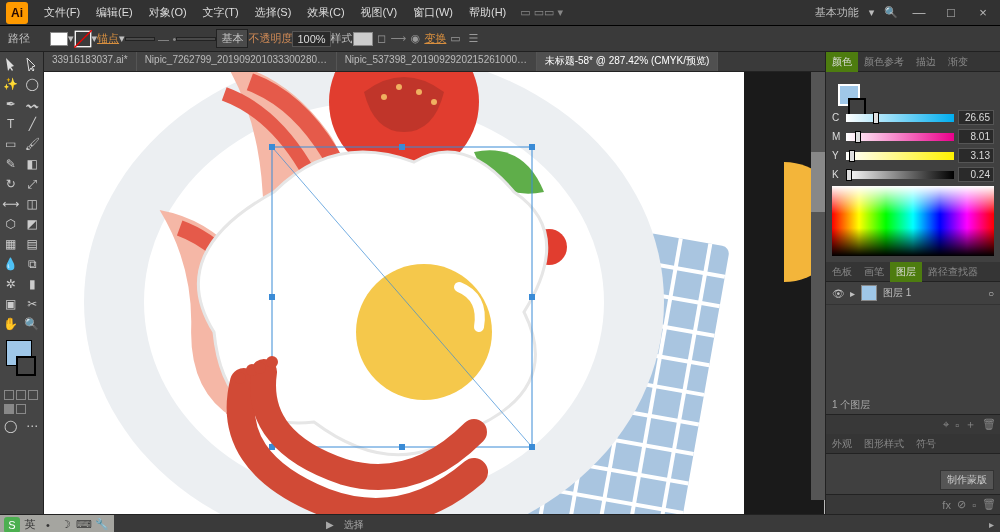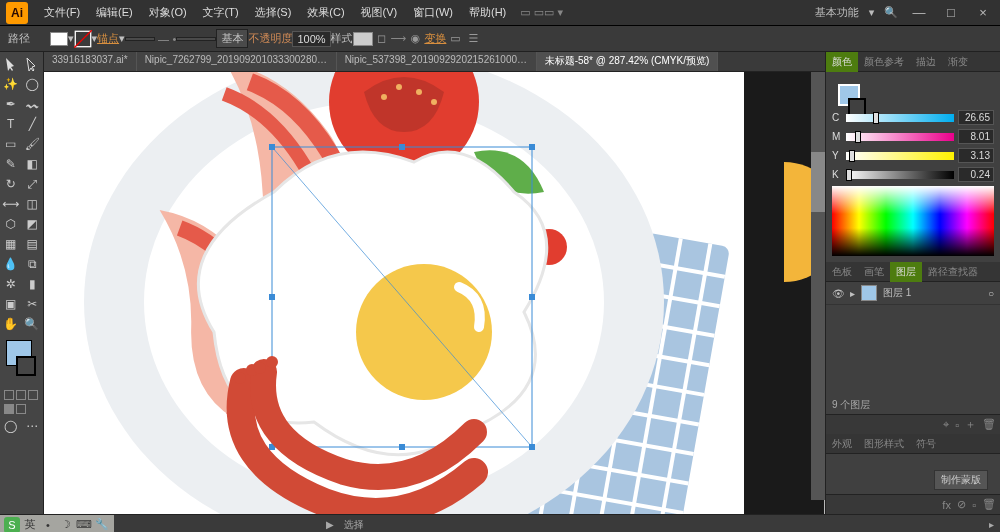--- a/index.html
+++ b/index.html
@@ -376,35 +376,35 @@
     </div>
     <div class="layers-panel">
       <div class="layer-row">
         <span class="eye">👁</span>
         <span>▸</span>
         <div class="thumb"></div>
         <span>图层 1</span>
         <span style="margin-left:auto">○</span>
       </div>
     </div>
-    <div class="layer-count">9 个图层</div>
+    <div class="layer-count">1 个图层</div>
     <div class="panel-footer">
       <span>⌖</span>
       <span>▫</span>
       <span>＋</span>
       <span>🗑</span>
     </div>
 
     <div class="paneltabs">
       <span class="paneltab">外观</span>
       <span class="paneltab">图形样式</span>
       <span class="paneltab">符号</span>
     </div>
     <div style="flex:0 0 40px; background:#404040; position:relative;">
-      <div style="position:absolute; right:12px; bottom:4px; background:#555; border:1px solid #333; padding:2px 6px; color:#ccc;">制作蒙版</div>
+      <div style="position:absolute; right:6px; bottom:4px; background:#555; border:1px solid #333; padding:2px 6px; color:#ccc;">制作蒙版</div>
     </div>
     <div class="panel-footer">
       <span>fx</span>
       <span>⊘</span>
       <span>▫</span>
       <span>🗑</span>
     </div>
   </div>
 </div>
 

